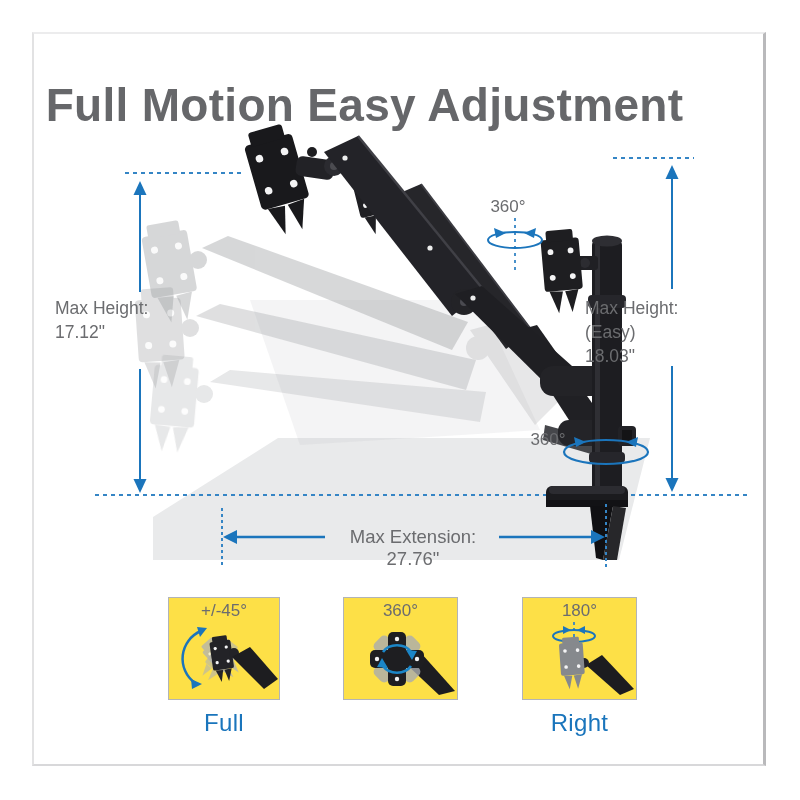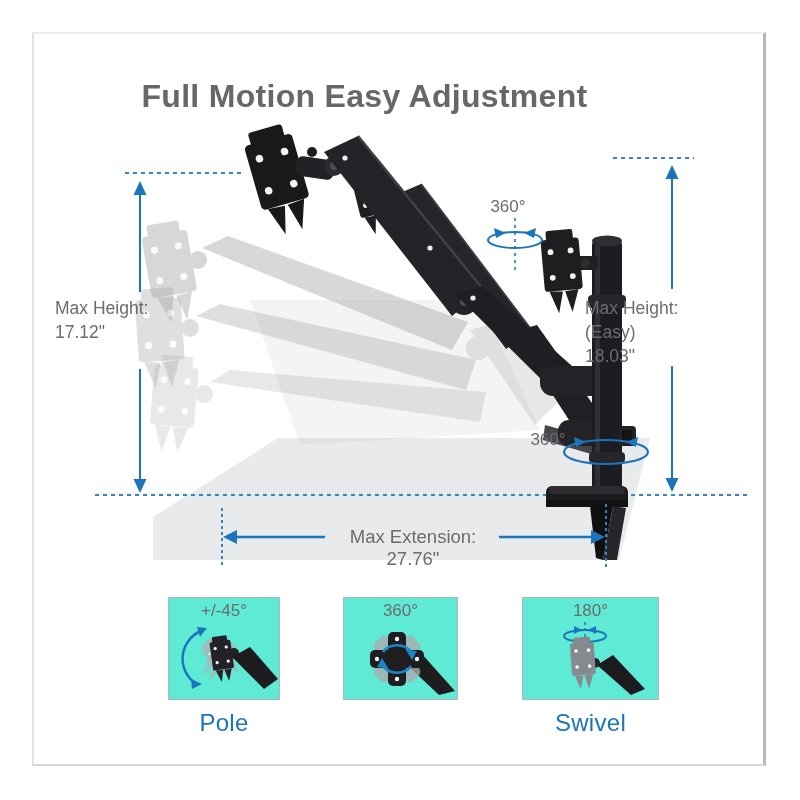--- a/index.html
+++ b/index.html
@@ -3,28 +3,28 @@
 <meta charset="utf-8">
 <style>
   html,body{margin:0;padding:0;background:#ffffff;}
   body{width:800px;height:800px;position:relative;overflow:hidden;
        font-family:"Liberation Sans", sans-serif;-webkit-font-smoothing:antialiased;}
   .frame{position:absolute;left:32px;top:32px;width:734px;height:734px;
          border-top:2px solid #ececed;border-left:2px solid #e2e2e3;
          border-right:3px solid #b9b9bb;border-bottom:2px solid #d8d8da;
          background:#ffffff;box-sizing:border-box;}
   .title{position:absolute;left:0;top:78px;width:729px;text-align:center;
-         font-size:32px;font-weight:bold;color:#66676a;letter-spacing:.3px;}
+         font-size:46px;font-weight:bold;color:#66676a;letter-spacing:.3px;}
   .svg-layer{position:absolute;left:0;top:0;}
   .meas-label{position:absolute;text-align:left;color:#6b6c6f;
               font-size:17.5px;line-height:24px;}
   .deg-label{position:absolute;text-align:center;color:#6b6c6f;font-size:17px;}
   .ext-label{position:absolute;text-align:center;color:#6b6c6f;font-size:18.5px;}
   .feature{position:absolute;top:597px;text-align:center;}
-  .feature-box{background:#5eead4;border:1px solid #b2b4b7;box-sizing:border-box;
+  .feature-box{background:#fde047;border:1px solid #b2b4b7;box-sizing:border-box;
                height:103px;padding-top:3px;}
   .feature-angle{color:#6b6c6f;font-size:17px;line-height:20px;}
   .feature-caption{margin-top:9px;color:#1a75bc;font-size:24px;letter-spacing:.3px;}
 </style>
 </head>
 <body>
 
 <div class="frame"></div>
 
 <div class="title">Full Motion Easy Adjustment</div>
@@ -180,21 +180,21 @@
       <use href="#vesa" transform="translate(50,36) rotate(-42) scale(0.6)" color="#b0b2b5" opacity=".75"></use>
       <use href="#vesa" transform="translate(50,38) rotate(38) scale(0.6)" color="#b0b2b5" opacity=".6"></use>
       <use href="#vesa" transform="translate(52,36) rotate(-8) scale(0.62)" color="#232327"></use>
       <circle cx="64" cy="32" r="5" fill="#232327"></circle>
       <polygon points="62,36 80,26 108,58 94,68" fill="#1d1d20"></polygon>
       <path d="M31,10 A30,30 0 0 0 25,62" stroke="#1b75bc" stroke-width="2.5" fill="none"></path>
       <polygon points="37,7 27,6 30,16" fill="#1b75bc"></polygon>
       <polygon points="22,68 21,58 32,63" fill="#1b75bc"></polygon>
     </svg>
   </div>
-  <div class="feature-caption">Pole</div>
+  <div class="feature-caption">Full</div>
 </div>
 
 <div class="feature" style="left:343px;width:115px;">
   <div class="feature-box">
     <div class="feature-angle">360°</div>
     <svg width="108" height="74" viewBox="0 0 108 74">
       <polygon points="58,42 74,32 108,70 92,74" fill="#1d1d20"></polygon>
       <g transform="translate(50,38) rotate(45)" color="#aaacaf" opacity=".8">
         <rect x="-9" y="-27" width="18" height="54" rx="5" fill="currentColor"></rect>
         <rect x="-27" y="-9" width="54" height="18" rx="5" fill="currentColor"></rect>
@@ -208,27 +208,27 @@
         <circle cx="20" cy="0" r="2.2" fill="#f2f2f3"></circle>
       </g>
       <path d="M36,31 A16,13 0 0 1 64,31" stroke="#1b86c8" stroke-width="2.6" fill="none"></path>
       <path d="M64,45 A16,13 0 0 1 36,45" stroke="#1b86c8" stroke-width="2.6" fill="none"></path>
       <polygon points="65,39 59,29 70,30" fill="#1b86c8"></polygon>
       <polygon points="35,37 41,47 30,46" fill="#1b86c8"></polygon>
     </svg>
   </div>
 </div>
 
-<div class="feature" style="left:522px;width:137px;">
+<div class="feature" style="left:522px;width:115px;">
   <div class="feature-box">
     <div class="feature-angle">180°</div>
     <svg width="108" height="74" viewBox="0 0 108 74">
       <path d="M48,1 V26" stroke="#3585c5" stroke-width="1.8" stroke-dasharray="3 3" fill="none"></path>
       <ellipse cx="48" cy="15" rx="21" ry="6" stroke="#1b75bc" stroke-width="2" fill="none"></ellipse>
       <polygon points="45,9 37,5 37,13" fill="#1b75bc"></polygon>
       <polygon points="51,9 59,5 59,13" fill="#1b75bc"></polygon>
       <polygon points="60,44 76,34 108,68 94,74" fill="#1c1c1f"></polygon>
       <circle cx="58" cy="42" r="5" fill="#232327"></circle>
       <use href="#vesa" transform="translate(46,40) rotate(-4) scale(0.7)" color="#86898d"></use>
     </svg>
   </div>
-  <div class="feature-caption">Swivel</div>
+  <div class="feature-caption">Right</div>
 </div>
 
 </body></html>

